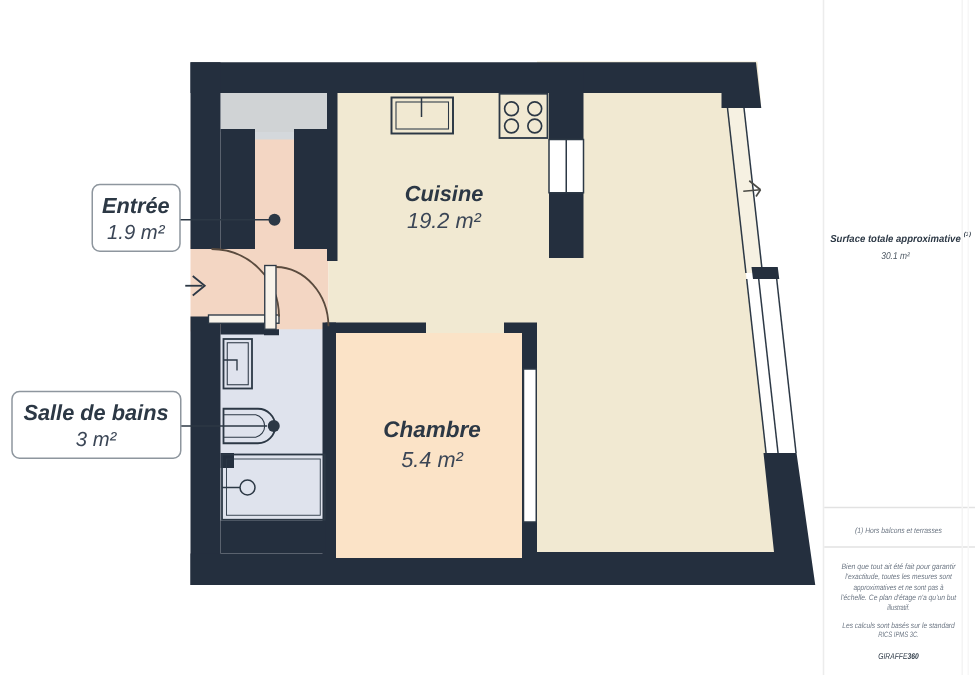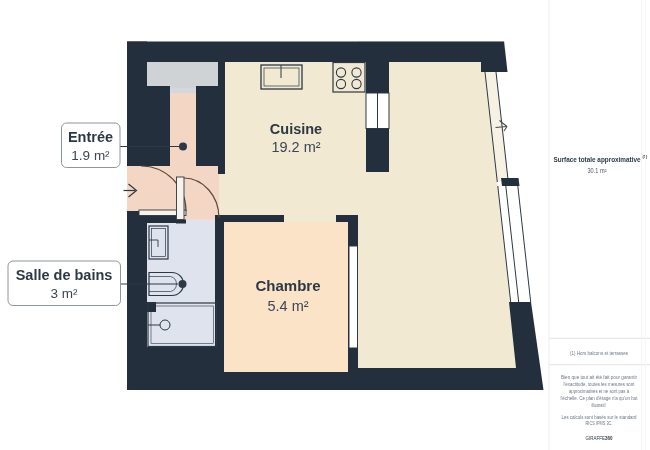--- a/index.html
+++ b/index.html
@@ -1,17 +1,17 @@
 <!DOCTYPE html>
 <html><head>
 <meta charset="utf-8">
 <style>
   html,body{margin:0;padding:0;background:#ffffff;}
   .page{position:relative;width:650px;height:450px;background:#fff;overflow:hidden;
-        font-family:"Liberation Sans", sans-serif;}
+        font-family:"Liberation Sans", sans-serif;font-style:italic;}
   svg{position:absolute;left:0;top:0;}
 </style>
 </head>
 <body>
 <div class="page">
 <svg width="650" height="450" viewBox="0 0 650 450">
 
   <rect x="0" y="0" width="650" height="450" fill="#ffffff"></rect>
 
   <g>

